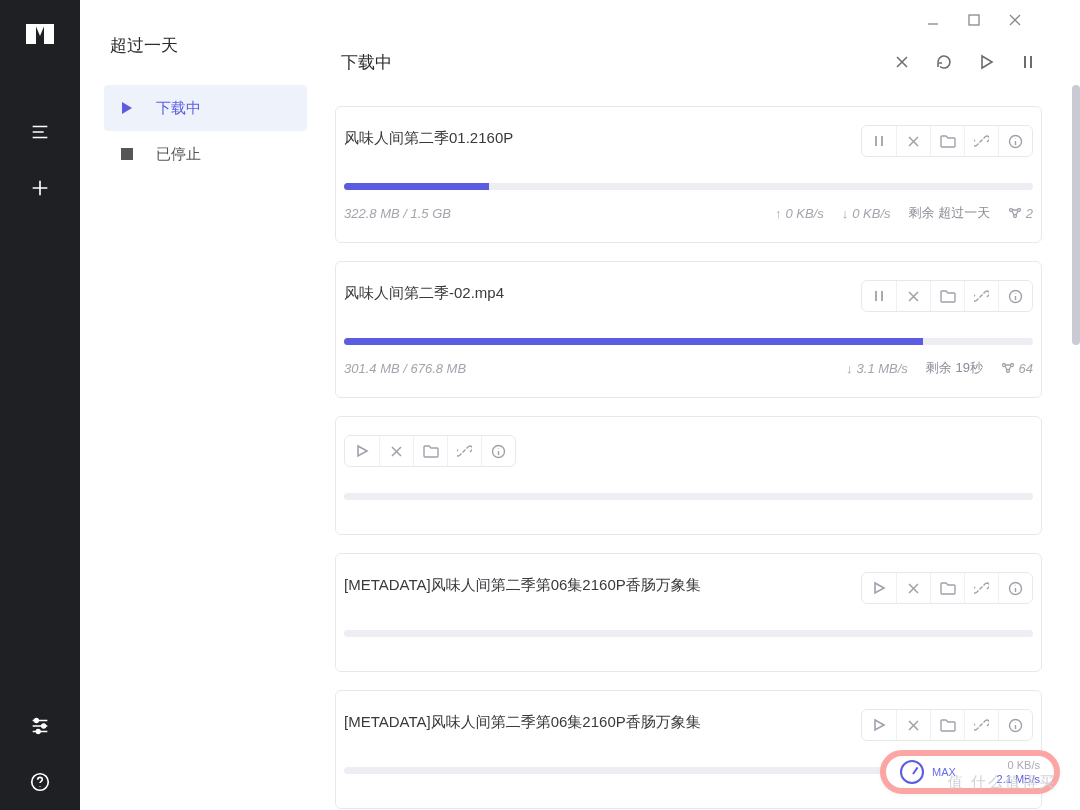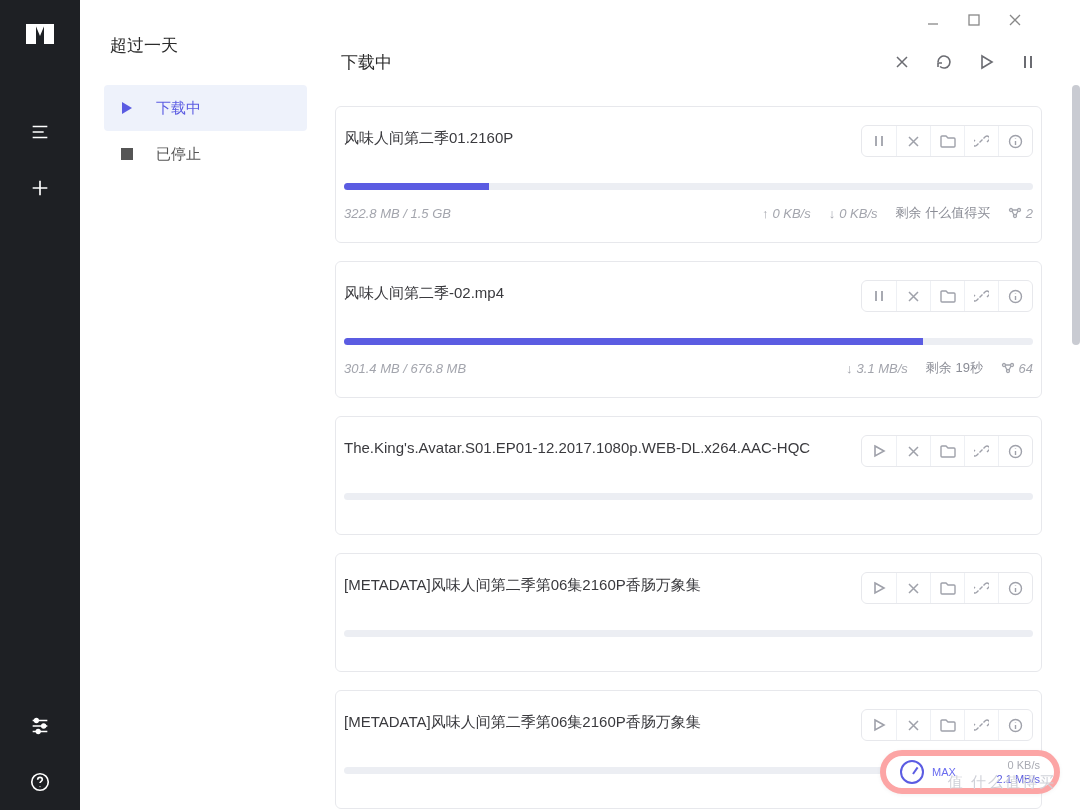--- a/index.html
+++ b/index.html
@@ -183,21 +183,21 @@
               </div>
             </div>
           </div>
           <div class="bar">
             <div class="bar-fill" style="width:21%"></div>
           </div>
           <div class="meta">
             <span class="size">322.8 MB / 1.5 GB</span>
             <span class="chunk"><span class="arr">↑</span>0 KB/s</span>
             <span class="chunk"><span class="arr">↓</span>0 KB/s</span>
-            <span class="chunk nn">剩余 什么值得买</span>
+            <span class="chunk nn">剩余 超过一天</span>
             <span class="chunk"><svg width="14" height="12" viewBox="0 0 14 12" fill="none" stroke="currentColor" stroke-width="1.3">
                 <circle cx="3" cy="3" r="1.5"></circle>
                 <circle cx="11" cy="3" r="1.5"></circle>
                 <circle cx="7" cy="9" r="1.5"></circle>
                 <path d="M4 4l2 4M10 4l-2 4M4.5 3h5"></path>
               </svg>&nbsp;2</span>
           </div>
         </div>
         <div class="card">
           <div class="card-top">
@@ -241,21 +241,20 @@
             <span class="chunk"><svg width="14" height="12" viewBox="0 0 14 12" fill="none" stroke="currentColor" stroke-width="1.3">
                 <circle cx="3" cy="3" r="1.5"></circle>
                 <circle cx="11" cy="3" r="1.5"></circle>
                 <circle cx="7" cy="9" r="1.5"></circle>
                 <path d="M4 4l2 4M10 4l-2 4M4.5 3h5"></path>
               </svg>&nbsp;64</span>
           </div>
         </div>
         <div class="card">
           <div class="card-top">
-            <div class="card-title">The.King's.Avatar.S01.EP01-12.2017.1080p.WEB-DL.x264.AAC-HQC</div>
             <div class="card-actions">
               <div class="act">
                 <svg width="14" height="14" viewBox="0 0 14 14" fill="none" stroke="currentColor" stroke-width="1.6">
                   <path d="M3 2l9 5-9 5z"></path>
                 </svg>
               </div>
               <div class="act">
                 <svg width="13" height="13" viewBox="0 0 13 13" stroke="currentColor" stroke-width="1.5">
                   <path d="M2 2l9 9M11 2l-9 9"></path>
                 </svg>

